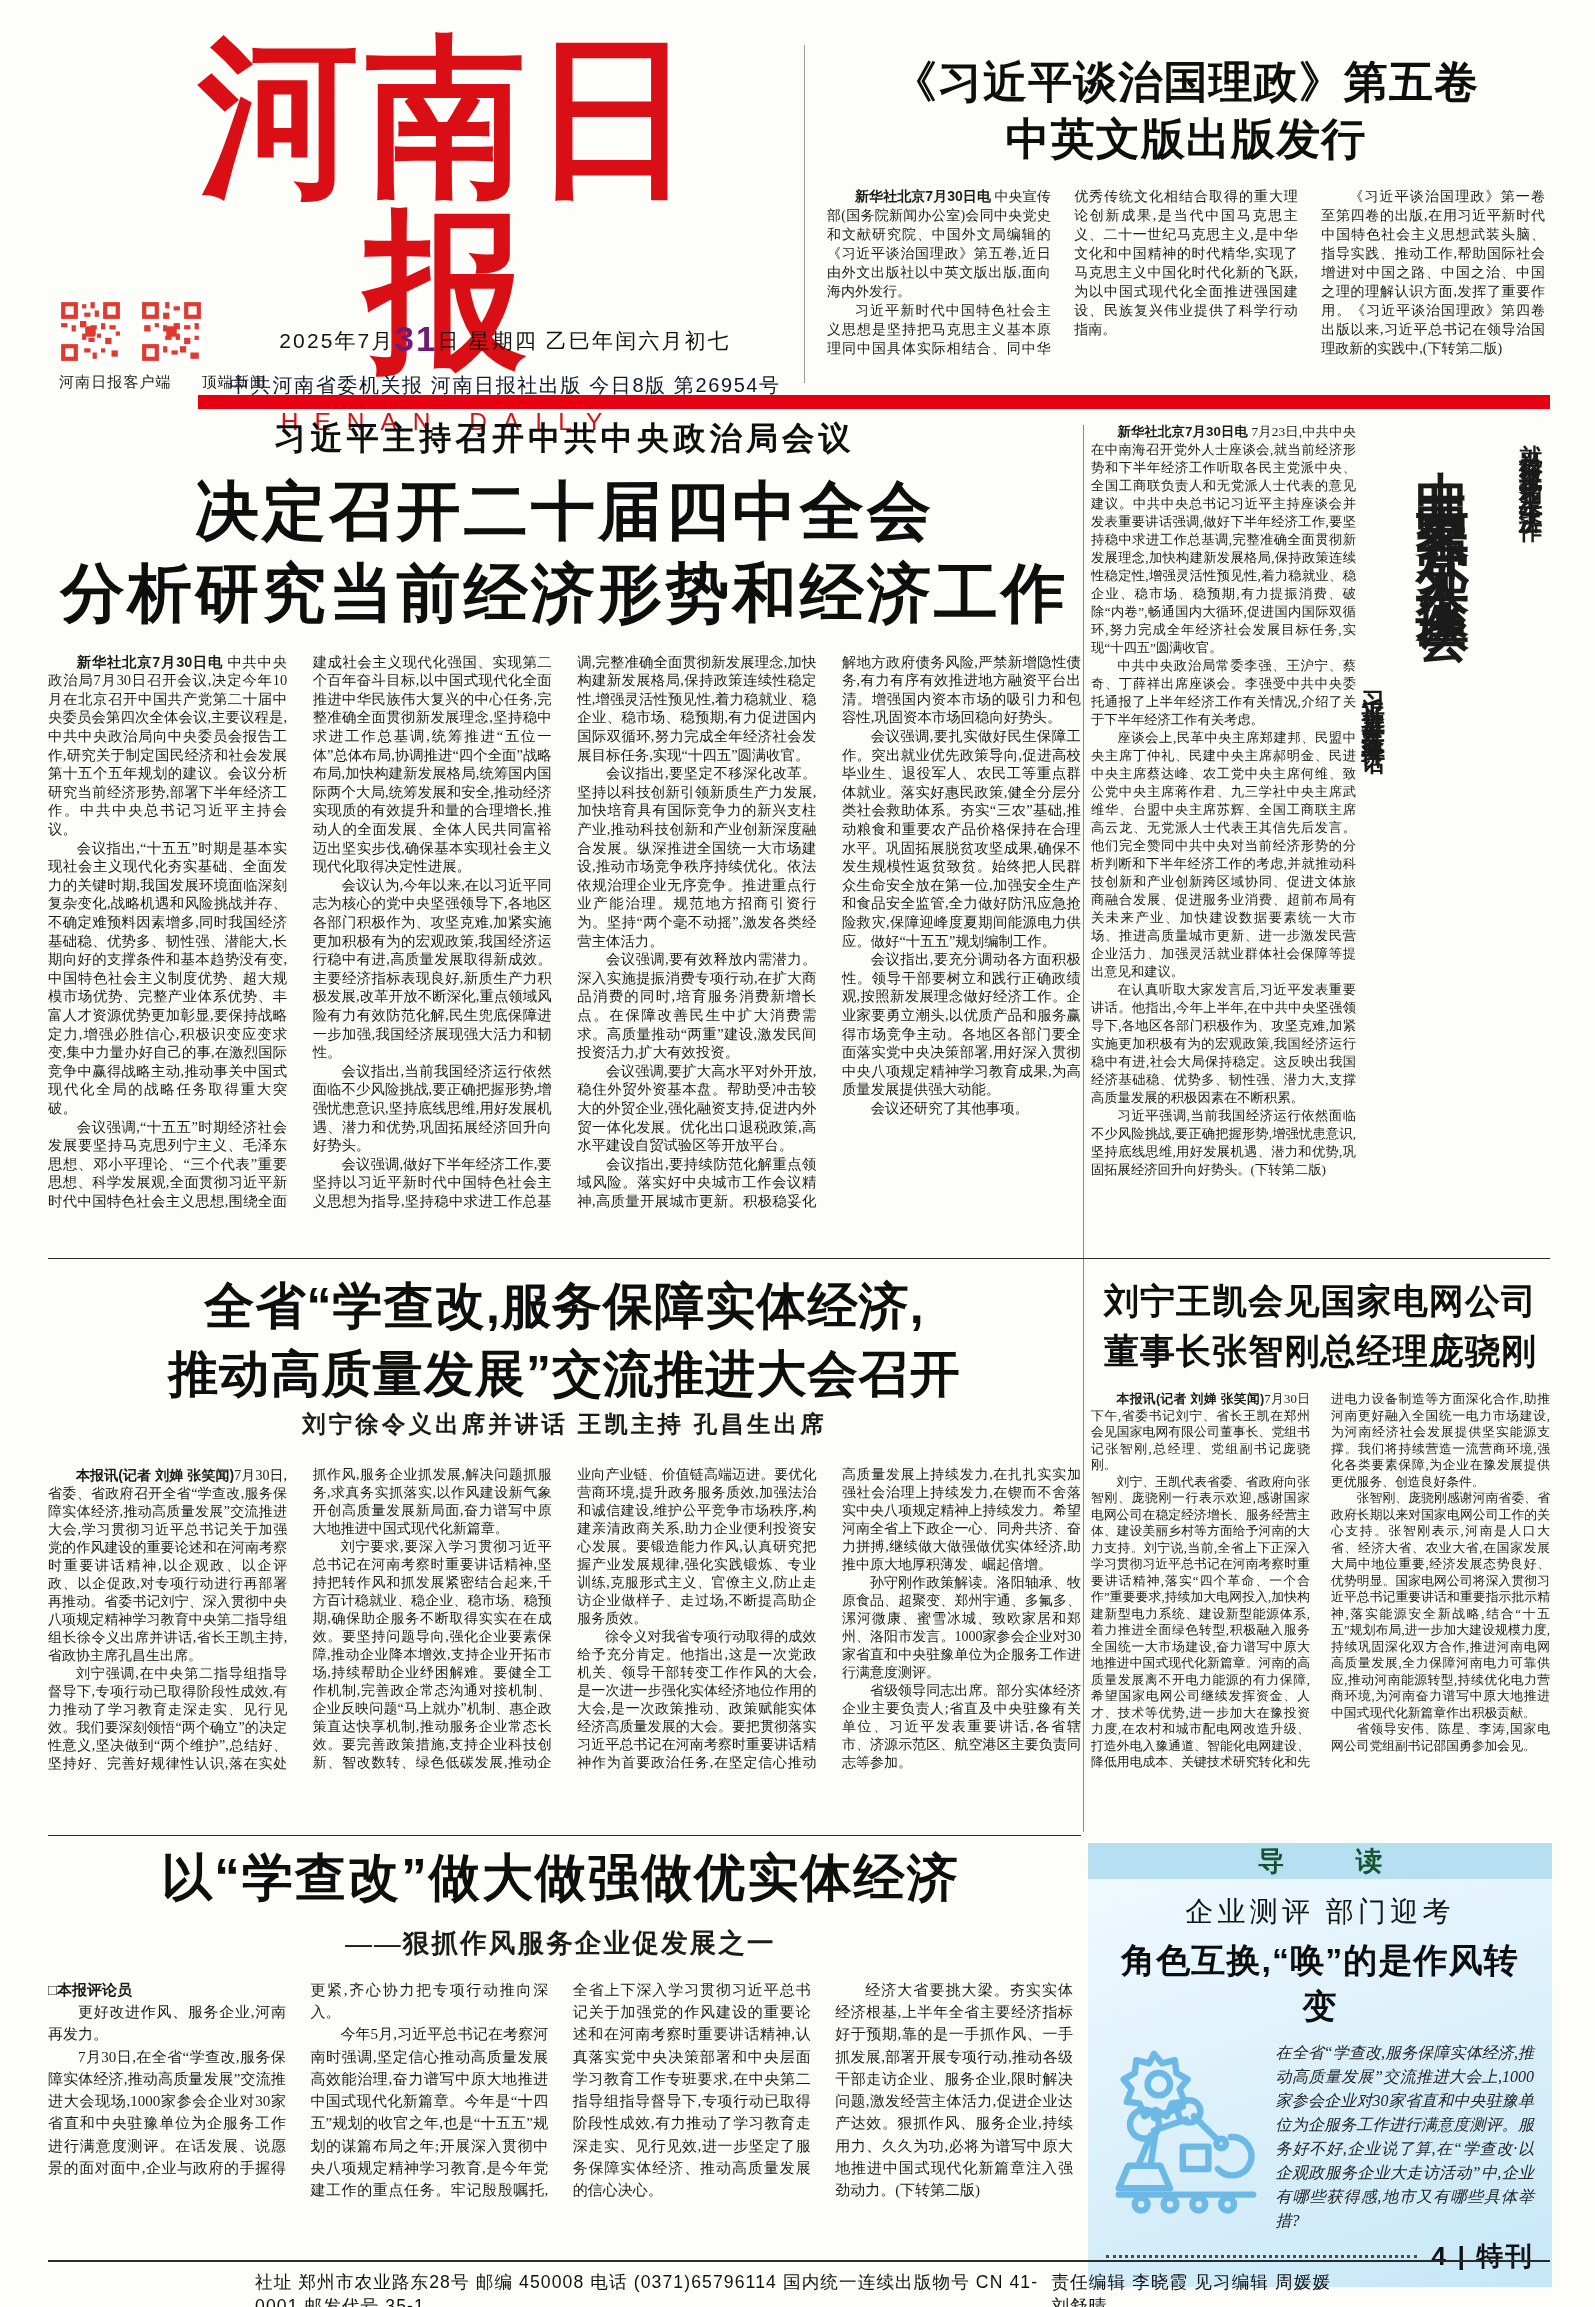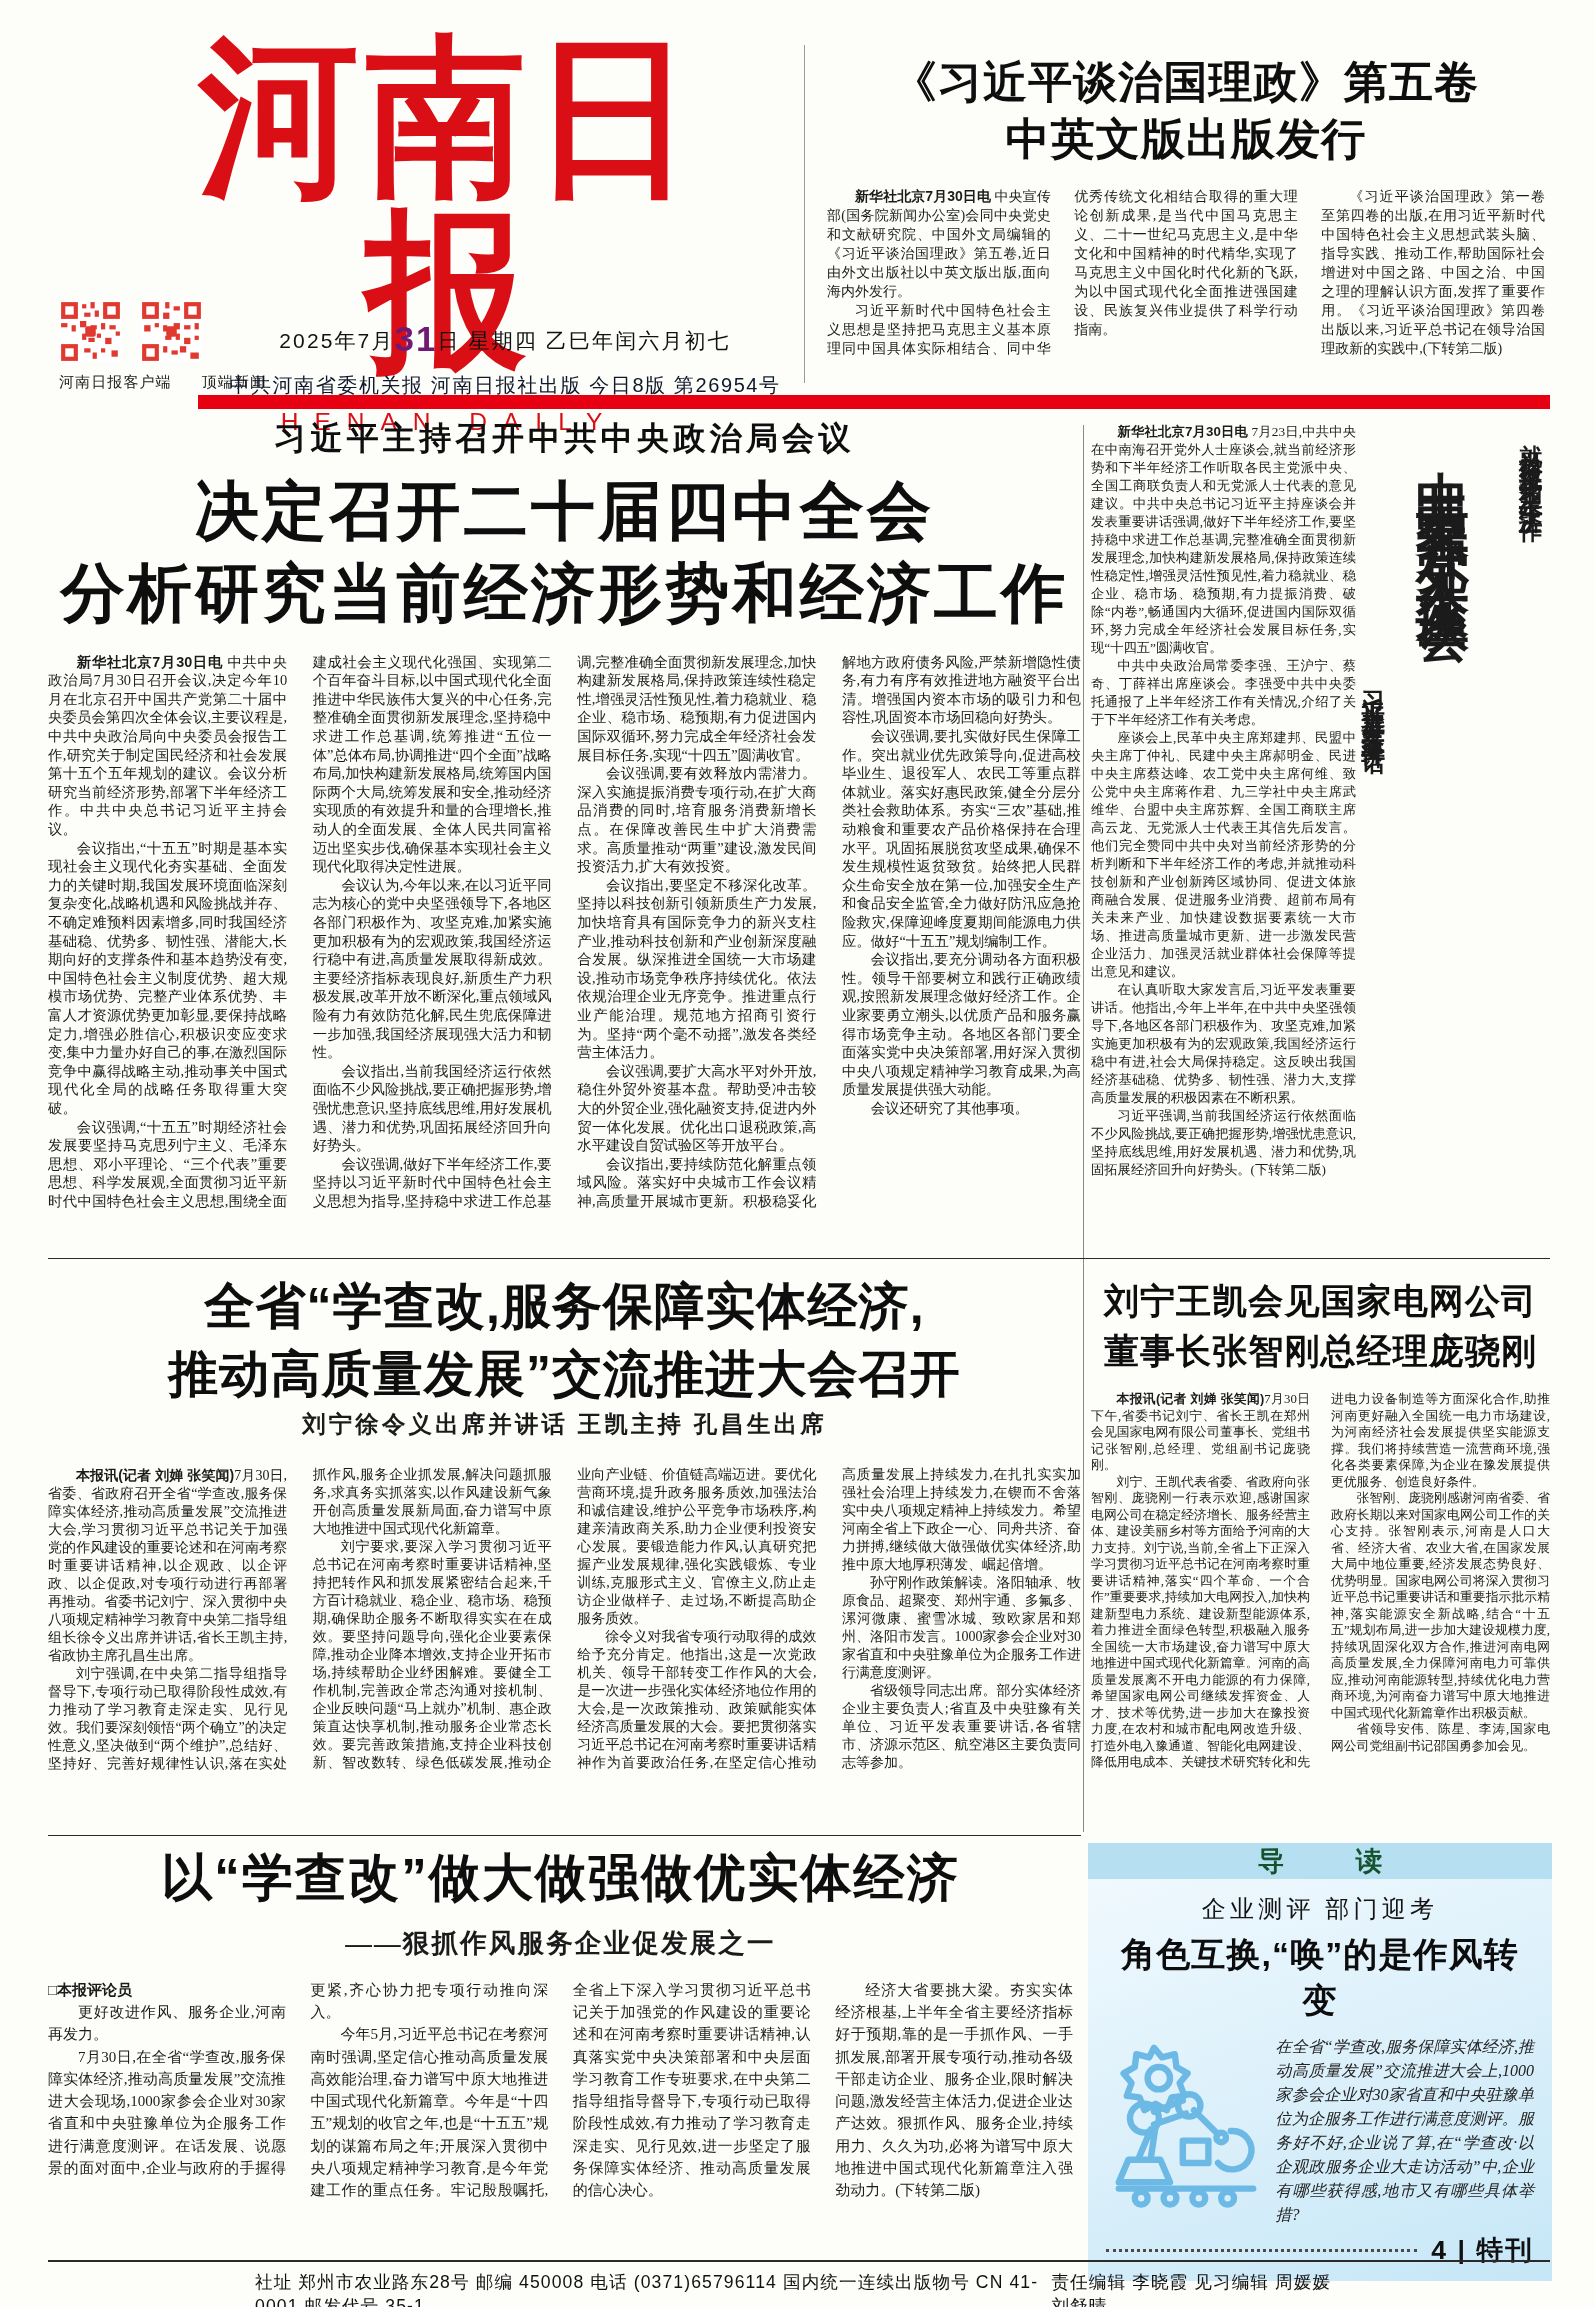--- a/index.html
+++ b/index.html
@@ -51,21 +51,21 @@
   .sym-side{font-size:23.4px;font-weight:700;letter-spacing:5.3px;
             font-family:"Liberation Sans","DejaVu Sans",sans-serif;}
 
   
   .daodu{position:absolute;left:1088px;top:1843px;width:464px;height:411px;display:flex;flex-direction:column;}
   .daodu-band{height:44px;background:#b6dff2;display:flex;align-items:center;justify-content:center;
               font-size:26.6px;font-weight:900;letter-spacing:32px;text-indent:32px;color:#14532d;
               font-family:"Liberation Sans",sans-serif;}
   .daodu-bodywrap{flex:1;background:linear-gradient(160deg,#f0f9fe 0%,#d9effa 55%,#c6e7f7 100%);
                   padding:14px 18px 12.8px 18px;display:flex;flex-direction:column;}
-  .daodu-kicker{font-size:24px;letter-spacing:4.3px;color:#141414;}
+  .daodu-kicker{font-size:28px;letter-spacing:4.3px;color:#141414;}
   .daodu-title{font-size:34px;font-weight:900;letter-spacing:1.1px;color:#0d0d0d;
                font-family:"Liberation Sans","DejaVu Sans",sans-serif;margin-top:7.4px;}
   .daodu-row{display:flex;flex:1;margin-top:10.6px;gap:9.6px;}
   .daodu-text{flex:1;font-size:16px;line-height:24px;text-align:justify;color:#222;
               font-style:italic;}
   .daodu-foot{display:flex;align-items:center;gap:14px;margin-top:5.3px;}
   .dotline{flex:1;border-top:3.2px dotted #4a4a4a;height:0;}
   .pageref{font-size:26.6px;font-weight:900;font-family:"Liberation Sans",sans-serif;color:#111;letter-spacing:2.1px;}
 
   
@@ -176,22 +176,22 @@
     <div class="h-black kicker center" style="margin-top:4.3px;">习近平主持召开中共中央政治局会议</div>
     <div class="h-black mainline center" style="margin-top:9.6px;">决定召开二十届四中全会</div>
     <div class="h-black mainline center">分析研究当前经济形势和经济工作</div>
     <div class="body lead-body" style="margin-top:18px;height:600px;">
         <p class="para"><b>新华社北京7月30日电</b> 中共中央政治局7月30日召开会议,决定今年10月在北京召开中国共产党第二十届中央委员会第四次全体会议,主要议程是,中共中央政治局向中央委员会报告工作,研究关于制定国民经济和社会发展第十五个五年规划的建议。会议分析研究当前经济形势,部署下半年经济工作。中共中央总书记习近平主持会议。</p>
         <p class="para">会议指出,“十五五”时期是基本实现社会主义现代化夯实基础、全面发力的关键时期,我国发展环境面临深刻复杂变化,战略机遇和风险挑战并存、不确定难预料因素增多,同时我国经济基础稳、优势多、韧性强、潜能大,长期向好的支撑条件和基本趋势没有变,中国特色社会主义制度优势、超大规模市场优势、完整产业体系优势、丰富人才资源优势更加彰显,要保持战略定力,增强必胜信心,积极识变应变求变,集中力量办好自己的事,在激烈国际竞争中赢得战略主动,推动事关中国式现代化全局的战略任务取得重大突破。</p>
         <p class="para">会议强调,“十五五”时期经济社会发展要坚持马克思列宁主义、毛泽东思想、邓小平理论、“三个代表”重要思想、科学发展观,全面贯彻习近平新时代中国特色社会主义思想,围绕全面建成社会主义现代化强国、实现第二个百年奋斗目标,以中国式现代化全面推进中华民族伟大复兴的中心任务,完整准确全面贯彻新发展理念,坚持稳中求进工作总基调,统筹推进“五位一体”总体布局,协调推进“四个全面”战略布局,加快构建新发展格局,统筹国内国际两个大局,统筹发展和安全,推动经济实现质的有效提升和量的合理增长,推动人的全面发展、全体人民共同富裕迈出坚实步伐,确保基本实现社会主义现代化取得决定性进展。</p>
         <p class="para">会议认为,今年以来,在以习近平同志为核心的党中央坚强领导下,各地区各部门积极作为、攻坚克难,加紧实施更加积极有为的宏观政策,我国经济运行稳中有进,高质量发展取得新成效。主要经济指标表现良好,新质生产力积极发展,改革开放不断深化,重点领域风险有力有效防范化解,民生兜底保障进一步加强,我国经济展现强大活力和韧性。</p>
         <p class="para">会议指出,当前我国经济运行依然面临不少风险挑战,要正确把握形势,增强忧患意识,坚持底线思维,用好发展机遇、潜力和优势,巩固拓展经济回升向好势头。</p>
         <p class="para">会议强调,做好下半年经济工作,要坚持以习近平新时代中国特色社会主义思想为指导,坚持稳中求进工作总基调,完整准确全面贯彻新发展理念,加快构建新发展格局,保持政策连续性稳定性,增强灵活性预见性,着力稳就业、稳企业、稳市场、稳预期,有力促进国内国际双循环,努力完成全年经济社会发展目标任务,实现“十四五”圆满收官。</p>
+        <p class="para">会议指出,要坚定不移深化改革。坚持以科技创新引领新质生产力发展,加快培育具有国际竞争力的新兴支柱产业,推动科技创新和产业创新深度融合发展。纵深推进全国统一大市场建设,推动市场竞争秩序持续优化。依法依规治理企业无序竞争。推进重点行业产能治理。规范地方招商引资行为。坚持“两个毫不动摇”,激发各类经营主体活力。</p>
         <p class="para">会议强调,要有效释放内需潜力。深入实施提振消费专项行动,在扩大商品消费的同时,培育服务消费新增长点。在保障改善民生中扩大消费需求。高质量推动“两重”建设,激发民间投资活力,扩大有效投资。</p>
-        <p class="para">会议指出,要坚定不移深化改革。坚持以科技创新引领新质生产力发展,加快培育具有国际竞争力的新兴支柱产业,推动科技创新和产业创新深度融合发展。纵深推进全国统一大市场建设,推动市场竞争秩序持续优化。依法依规治理企业无序竞争。推进重点行业产能治理。规范地方招商引资行为。坚持“两个毫不动摇”,激发各类经营主体活力。</p>
         <p class="para">会议强调,要扩大高水平对外开放,稳住外贸外资基本盘。帮助受冲击较大的外贸企业,强化融资支持,促进内外贸一体化发展。优化出口退税政策,高水平建设自贸试验区等开放平台。</p>
         <p class="para">会议指出,要持续防范化解重点领域风险。落实好中央城市工作会议精神,高质量开展城市更新。积极稳妥化解地方政府债务风险,严禁新增隐性债务,有力有序有效推进地方融资平台出清。增强国内资本市场的吸引力和包容性,巩固资本市场回稳向好势头。</p>
         <p class="para">会议强调,要扎实做好民生保障工作。突出就业优先政策导向,促进高校毕业生、退役军人、农民工等重点群体就业。落实好惠民政策,健全分层分类社会救助体系。夯实“三农”基础,推动粮食和重要农产品价格保持在合理水平。巩固拓展脱贫攻坚成果,确保不发生规模性返贫致贫。始终把人民群众生命安全放在第一位,加强安全生产和食品安全监管,全力做好防汛应急抢险救灾,保障迎峰度夏期间能源电力供应。做好“十五五”规划编制工作。</p>
         <p class="para">会议指出,要充分调动各方面积极性。领导干部要树立和践行正确政绩观,按照新发展理念做好经济工作。企业家要勇立潮头,以优质产品和服务赢得市场竞争主动。各地区各部门要全面落实党中央决策部署,用好深入贯彻中央八项规定精神学习教育成果,为高质量发展提供强大动能。</p>
         <p class="para">会议还研究了其他事项。</p>
       </div>
   </div>
 
   <div class="vline" style="left:1083px;top:425px;height:1407px;"></div>
 

